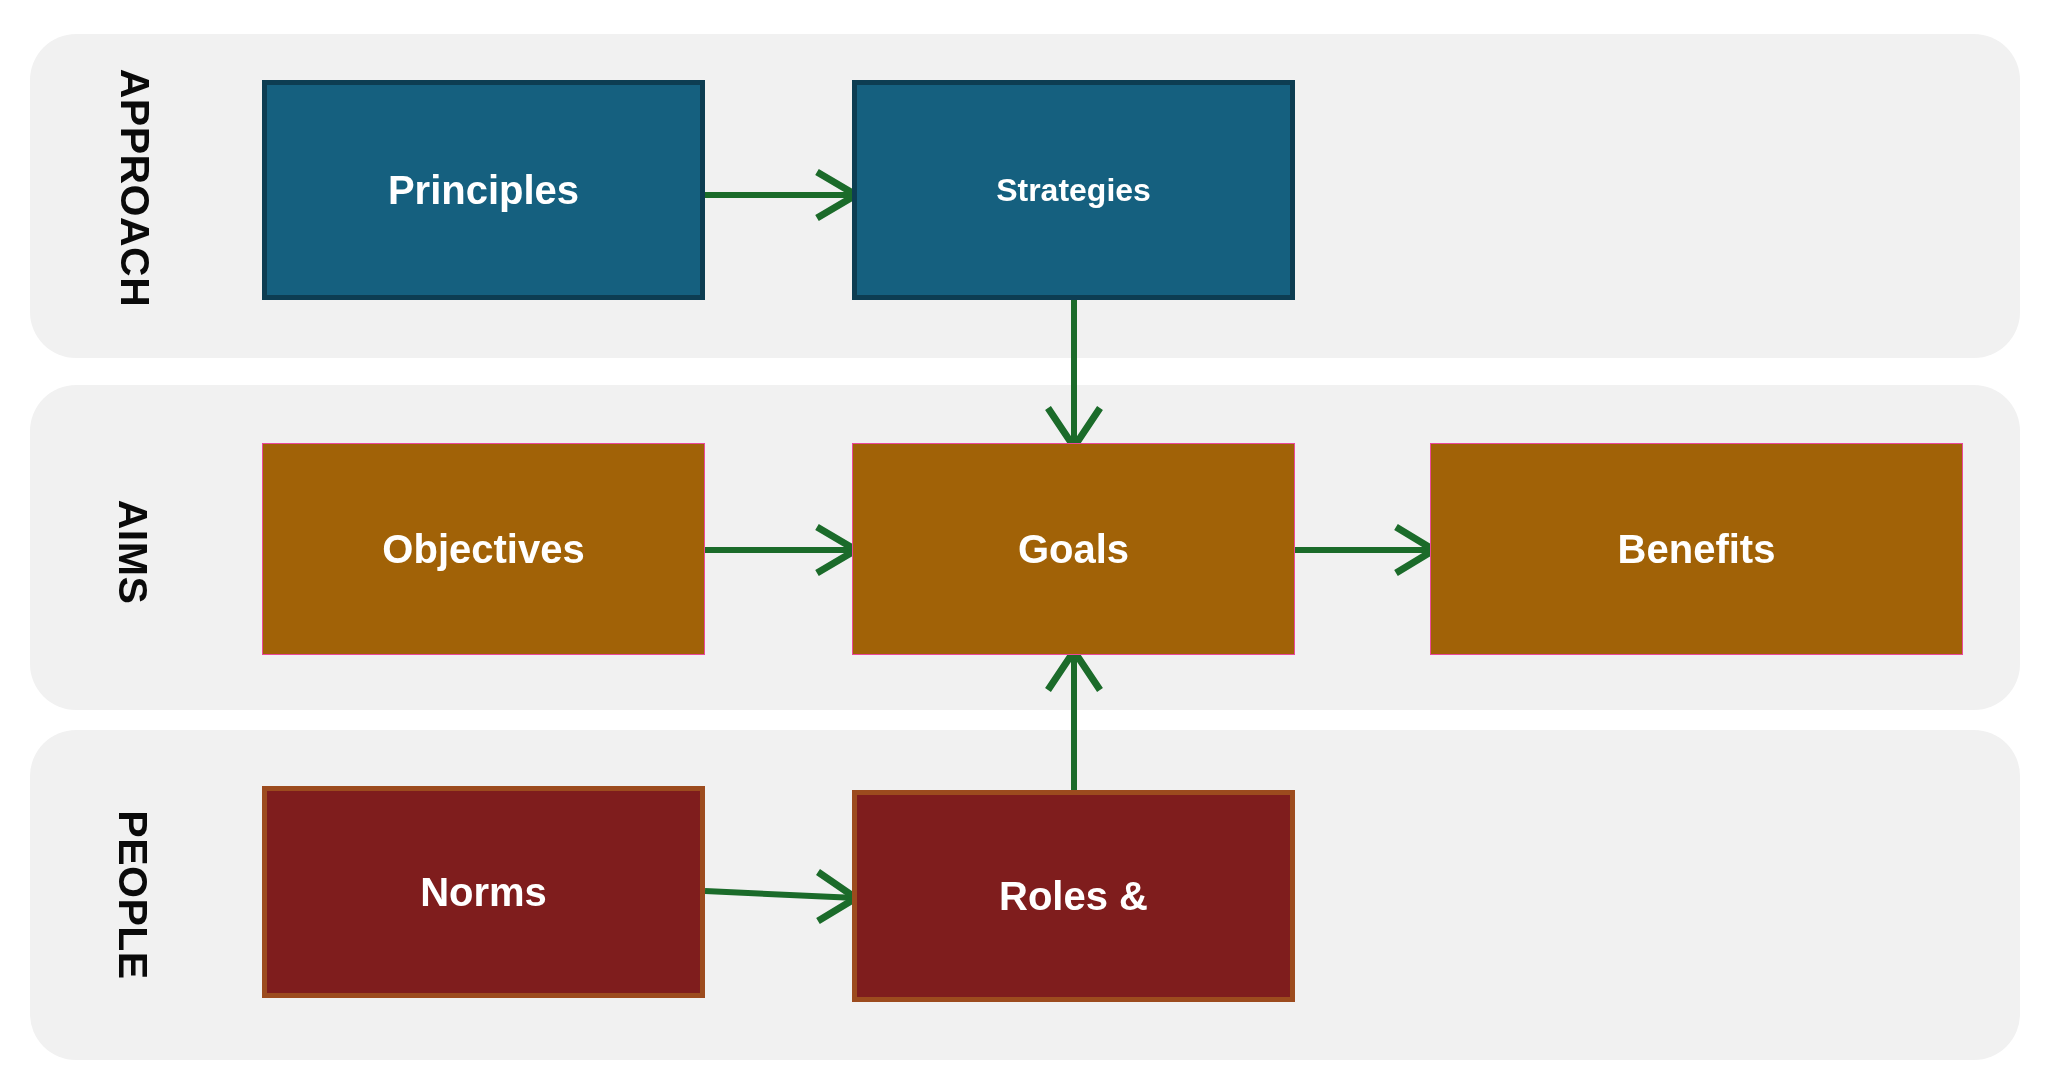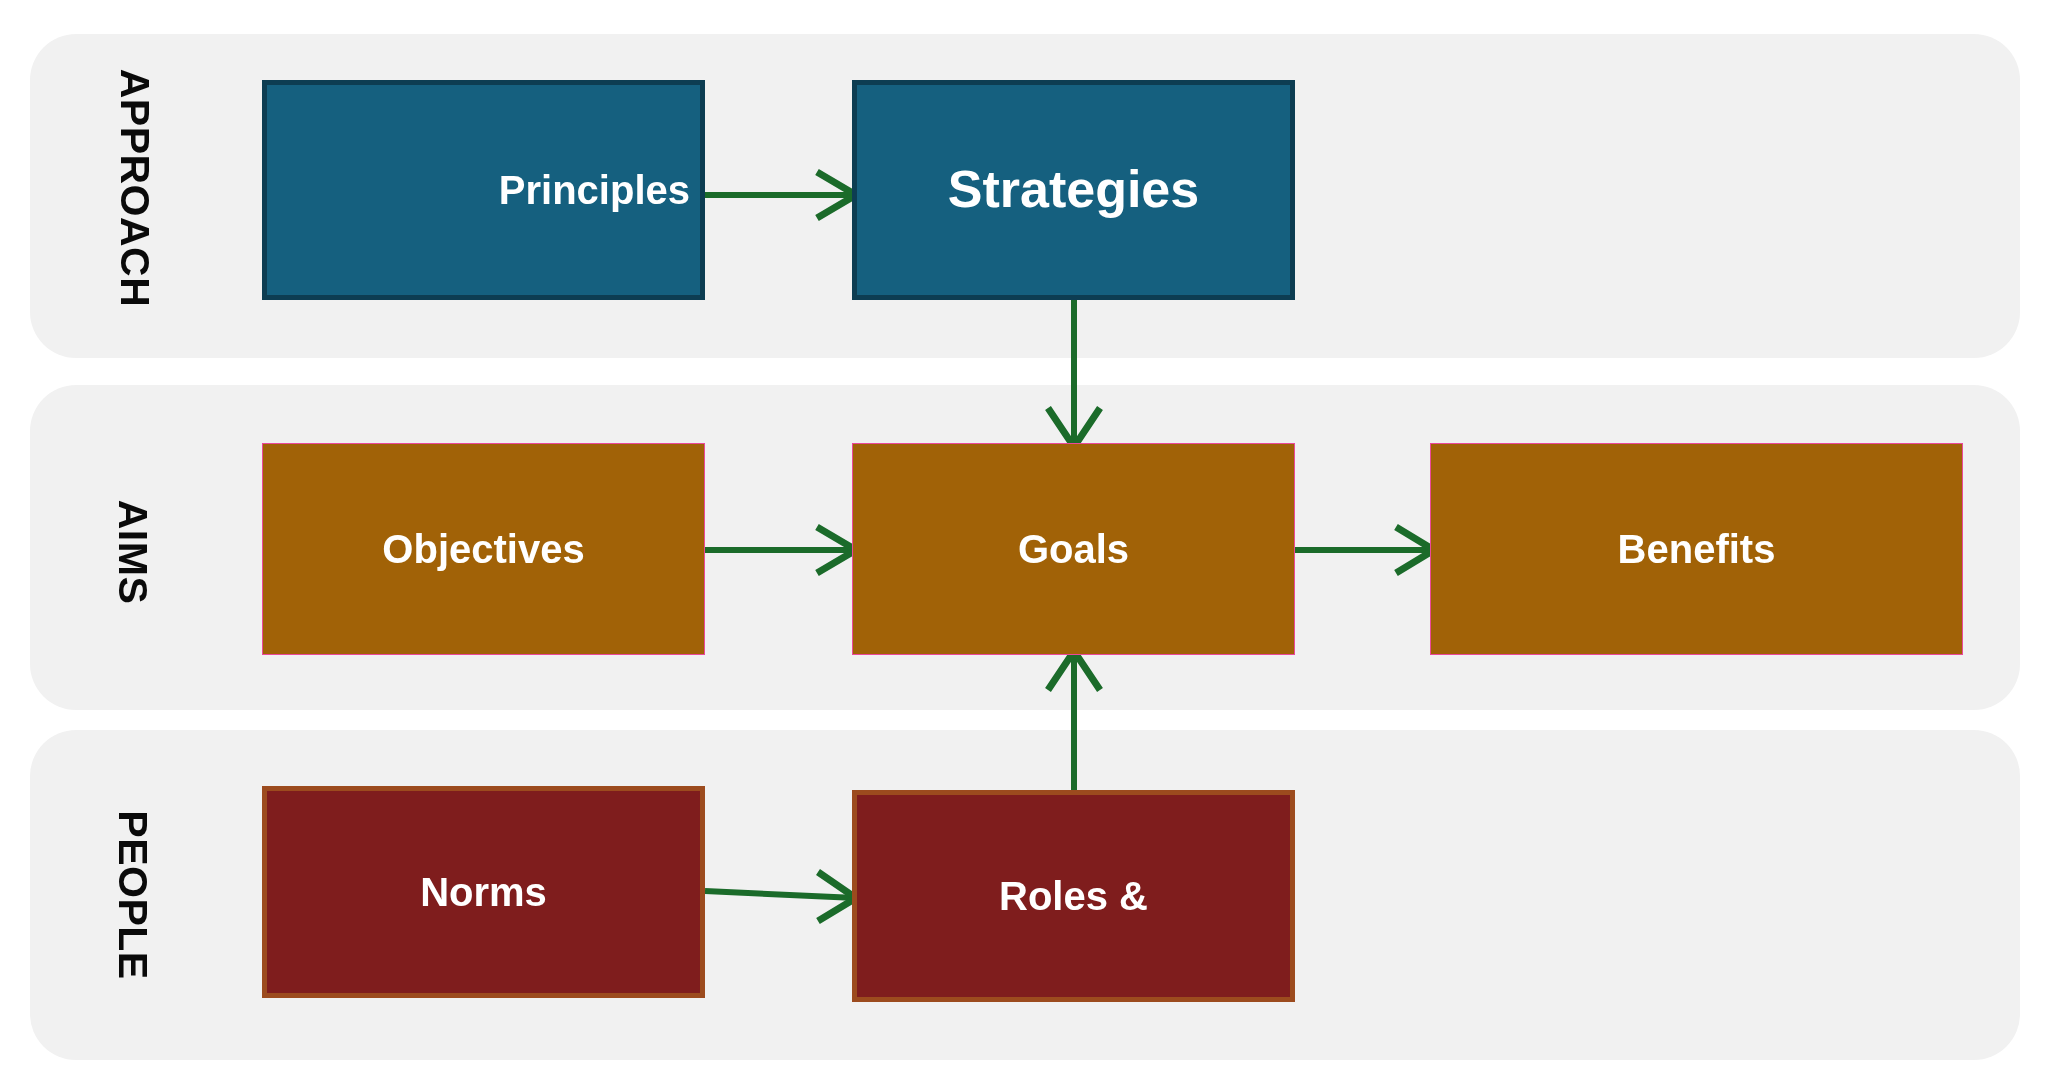--- a/index.html
+++ b/index.html
@@ -109,26 +109,26 @@
       </g>
 
       <g>
         <line x1="1074" y1="790" x2="1074" y2="651"></line>
         <polyline points="1048,690 1074,651 1100,690" fill="none" stroke-width="7"></polyline>
       </g>
 
     </g>
   </svg>
 
-  <div class="node node-blue" style="left:262px; top:80px; width:443px; height:220px;justify-content:flex-end;">
+  <div class="node node-blue" style="left:262px; top:80px; width:443px; height:220px;">
     <span class="node-label" style="font-size:40px;">Principles</span>
   </div>
 
   <div class="node node-blue" style="left:852px; top:80px; width:443px; height:220px;">
-    <span class="node-label" style="font-size:52px;">Strategies</span>
+    <span class="node-label" style="font-size:32px;">Strategies</span>
   </div>
 
   <div class="node node-green" style="left:262px; top:443px; width:443px; height:212px;">
     <span class="node-label" style="font-size:40px;">Objectives</span>
   </div>
 
   <div class="node node-green" style="left:852px; top:443px; width:443px; height:212px;">
     <span class="node-label" style="font-size:40px;">Goals</span>
   </div>
 

